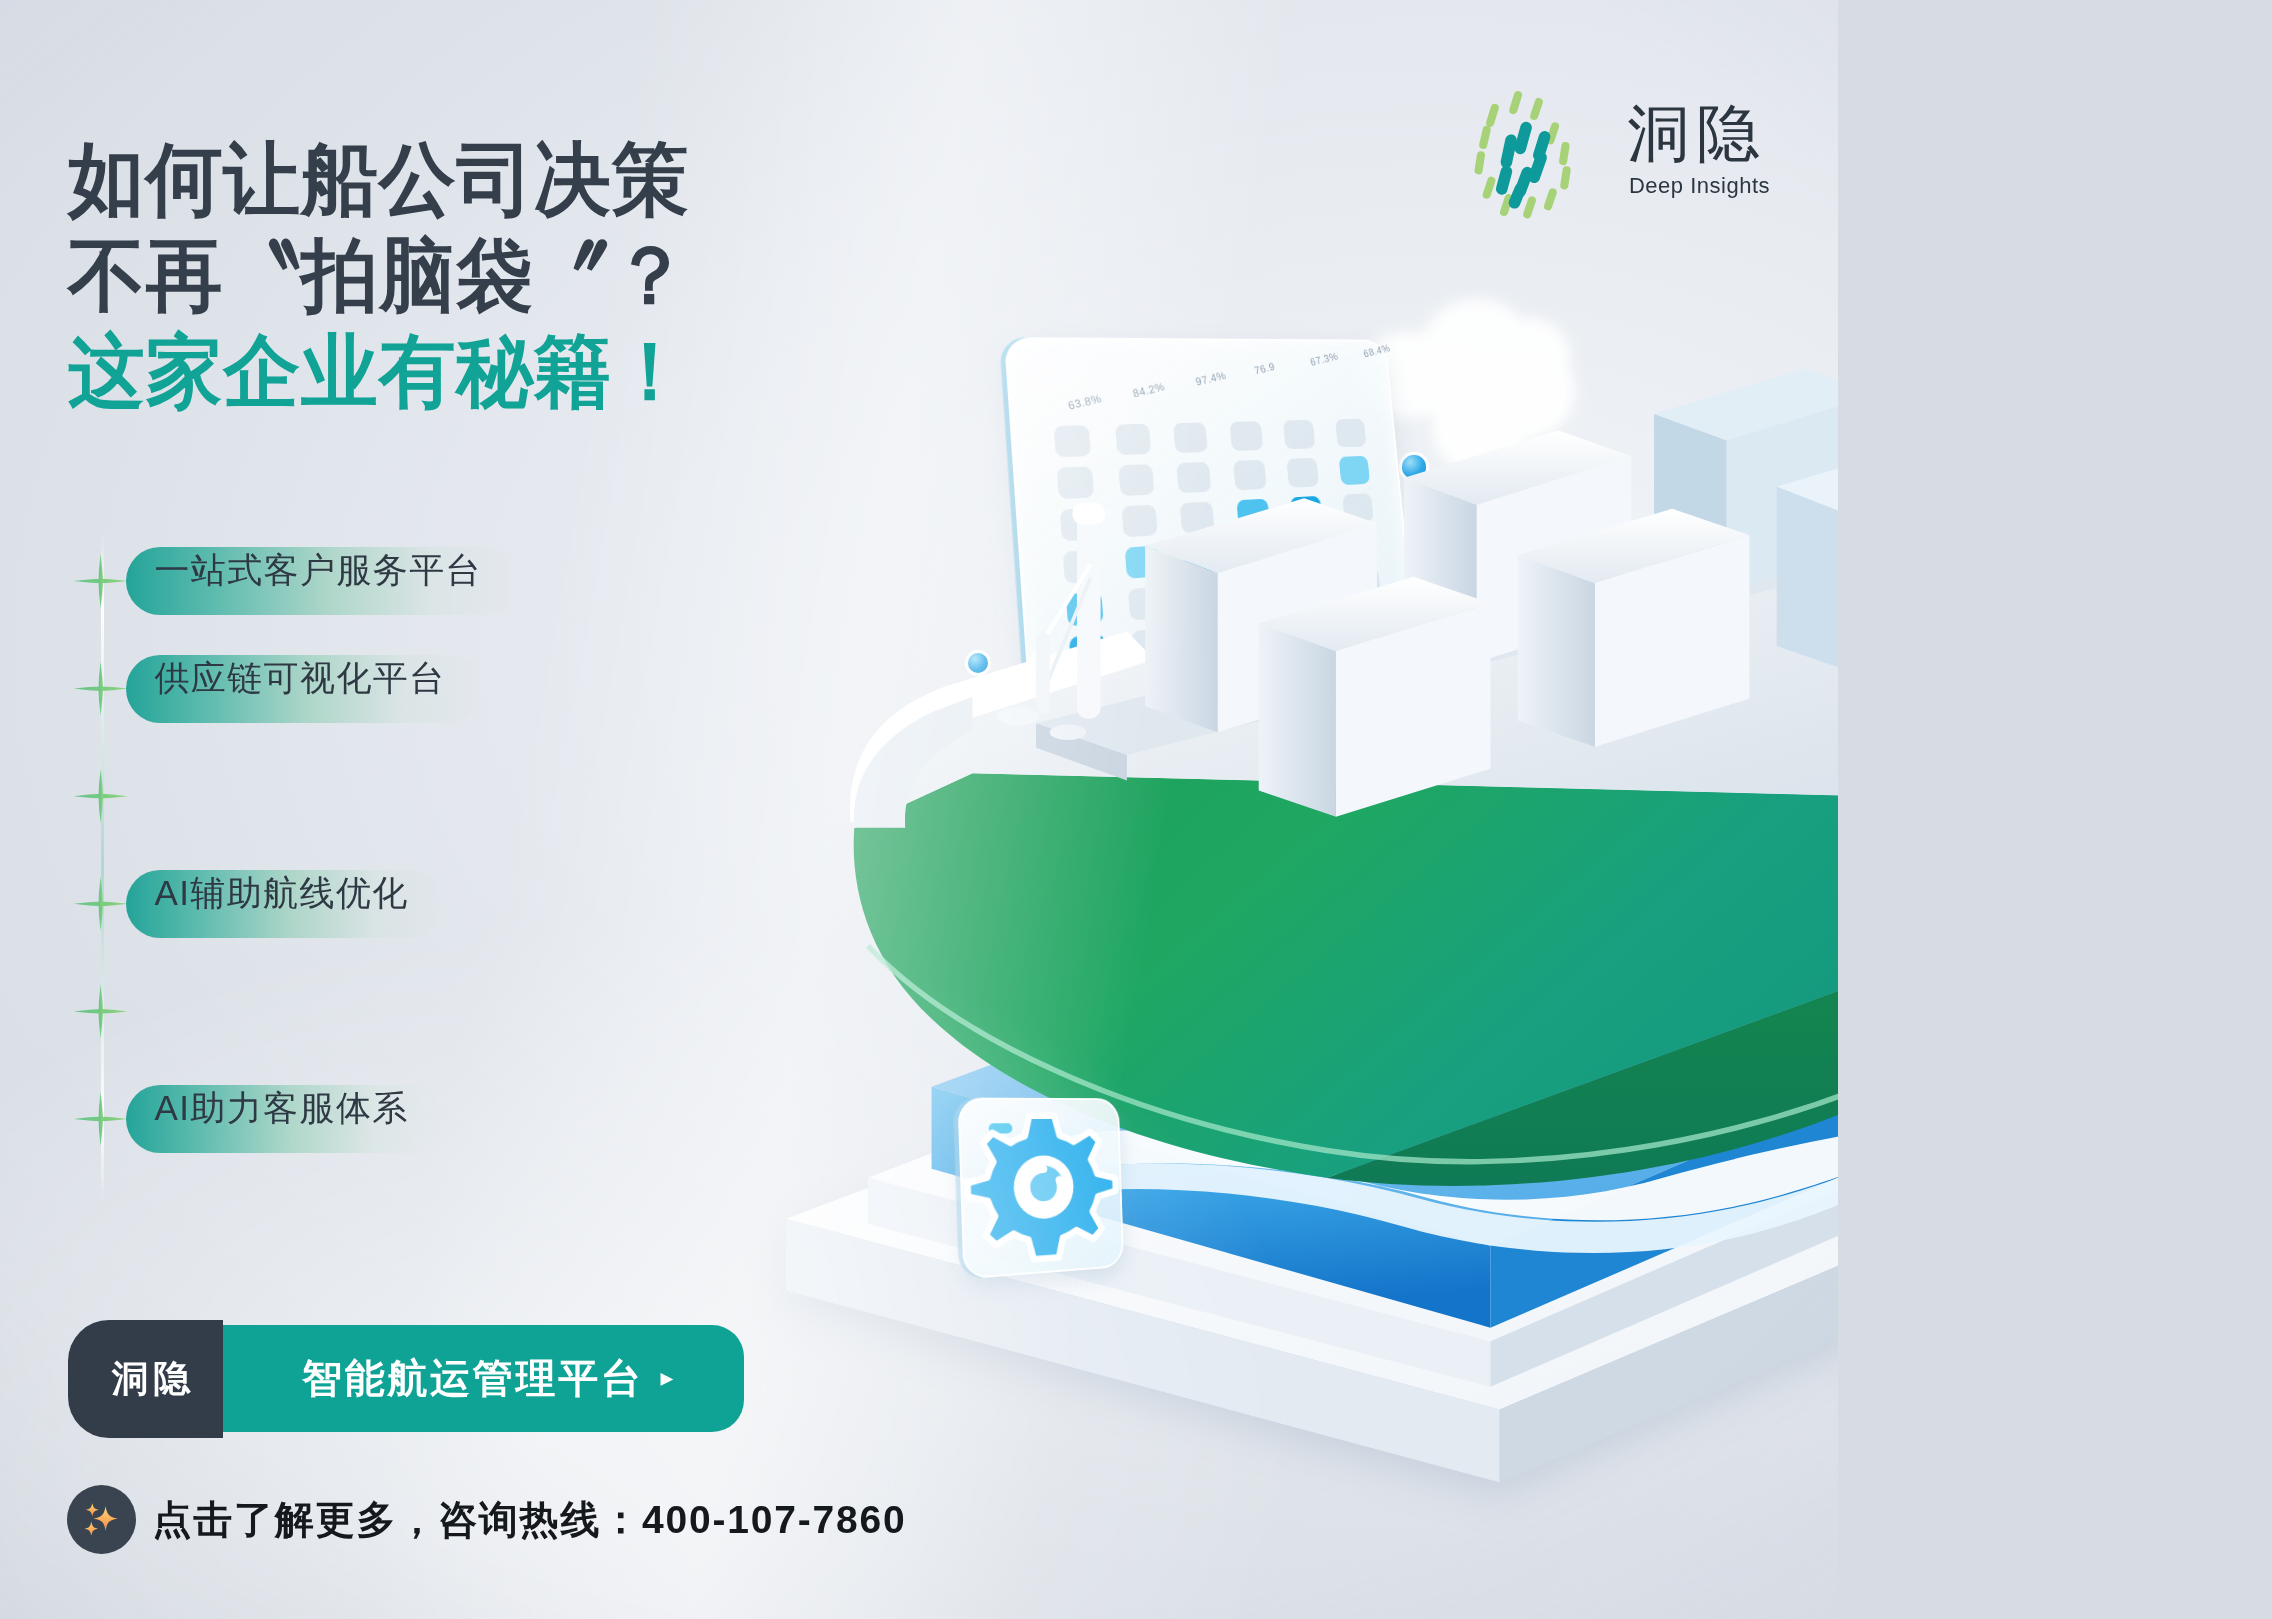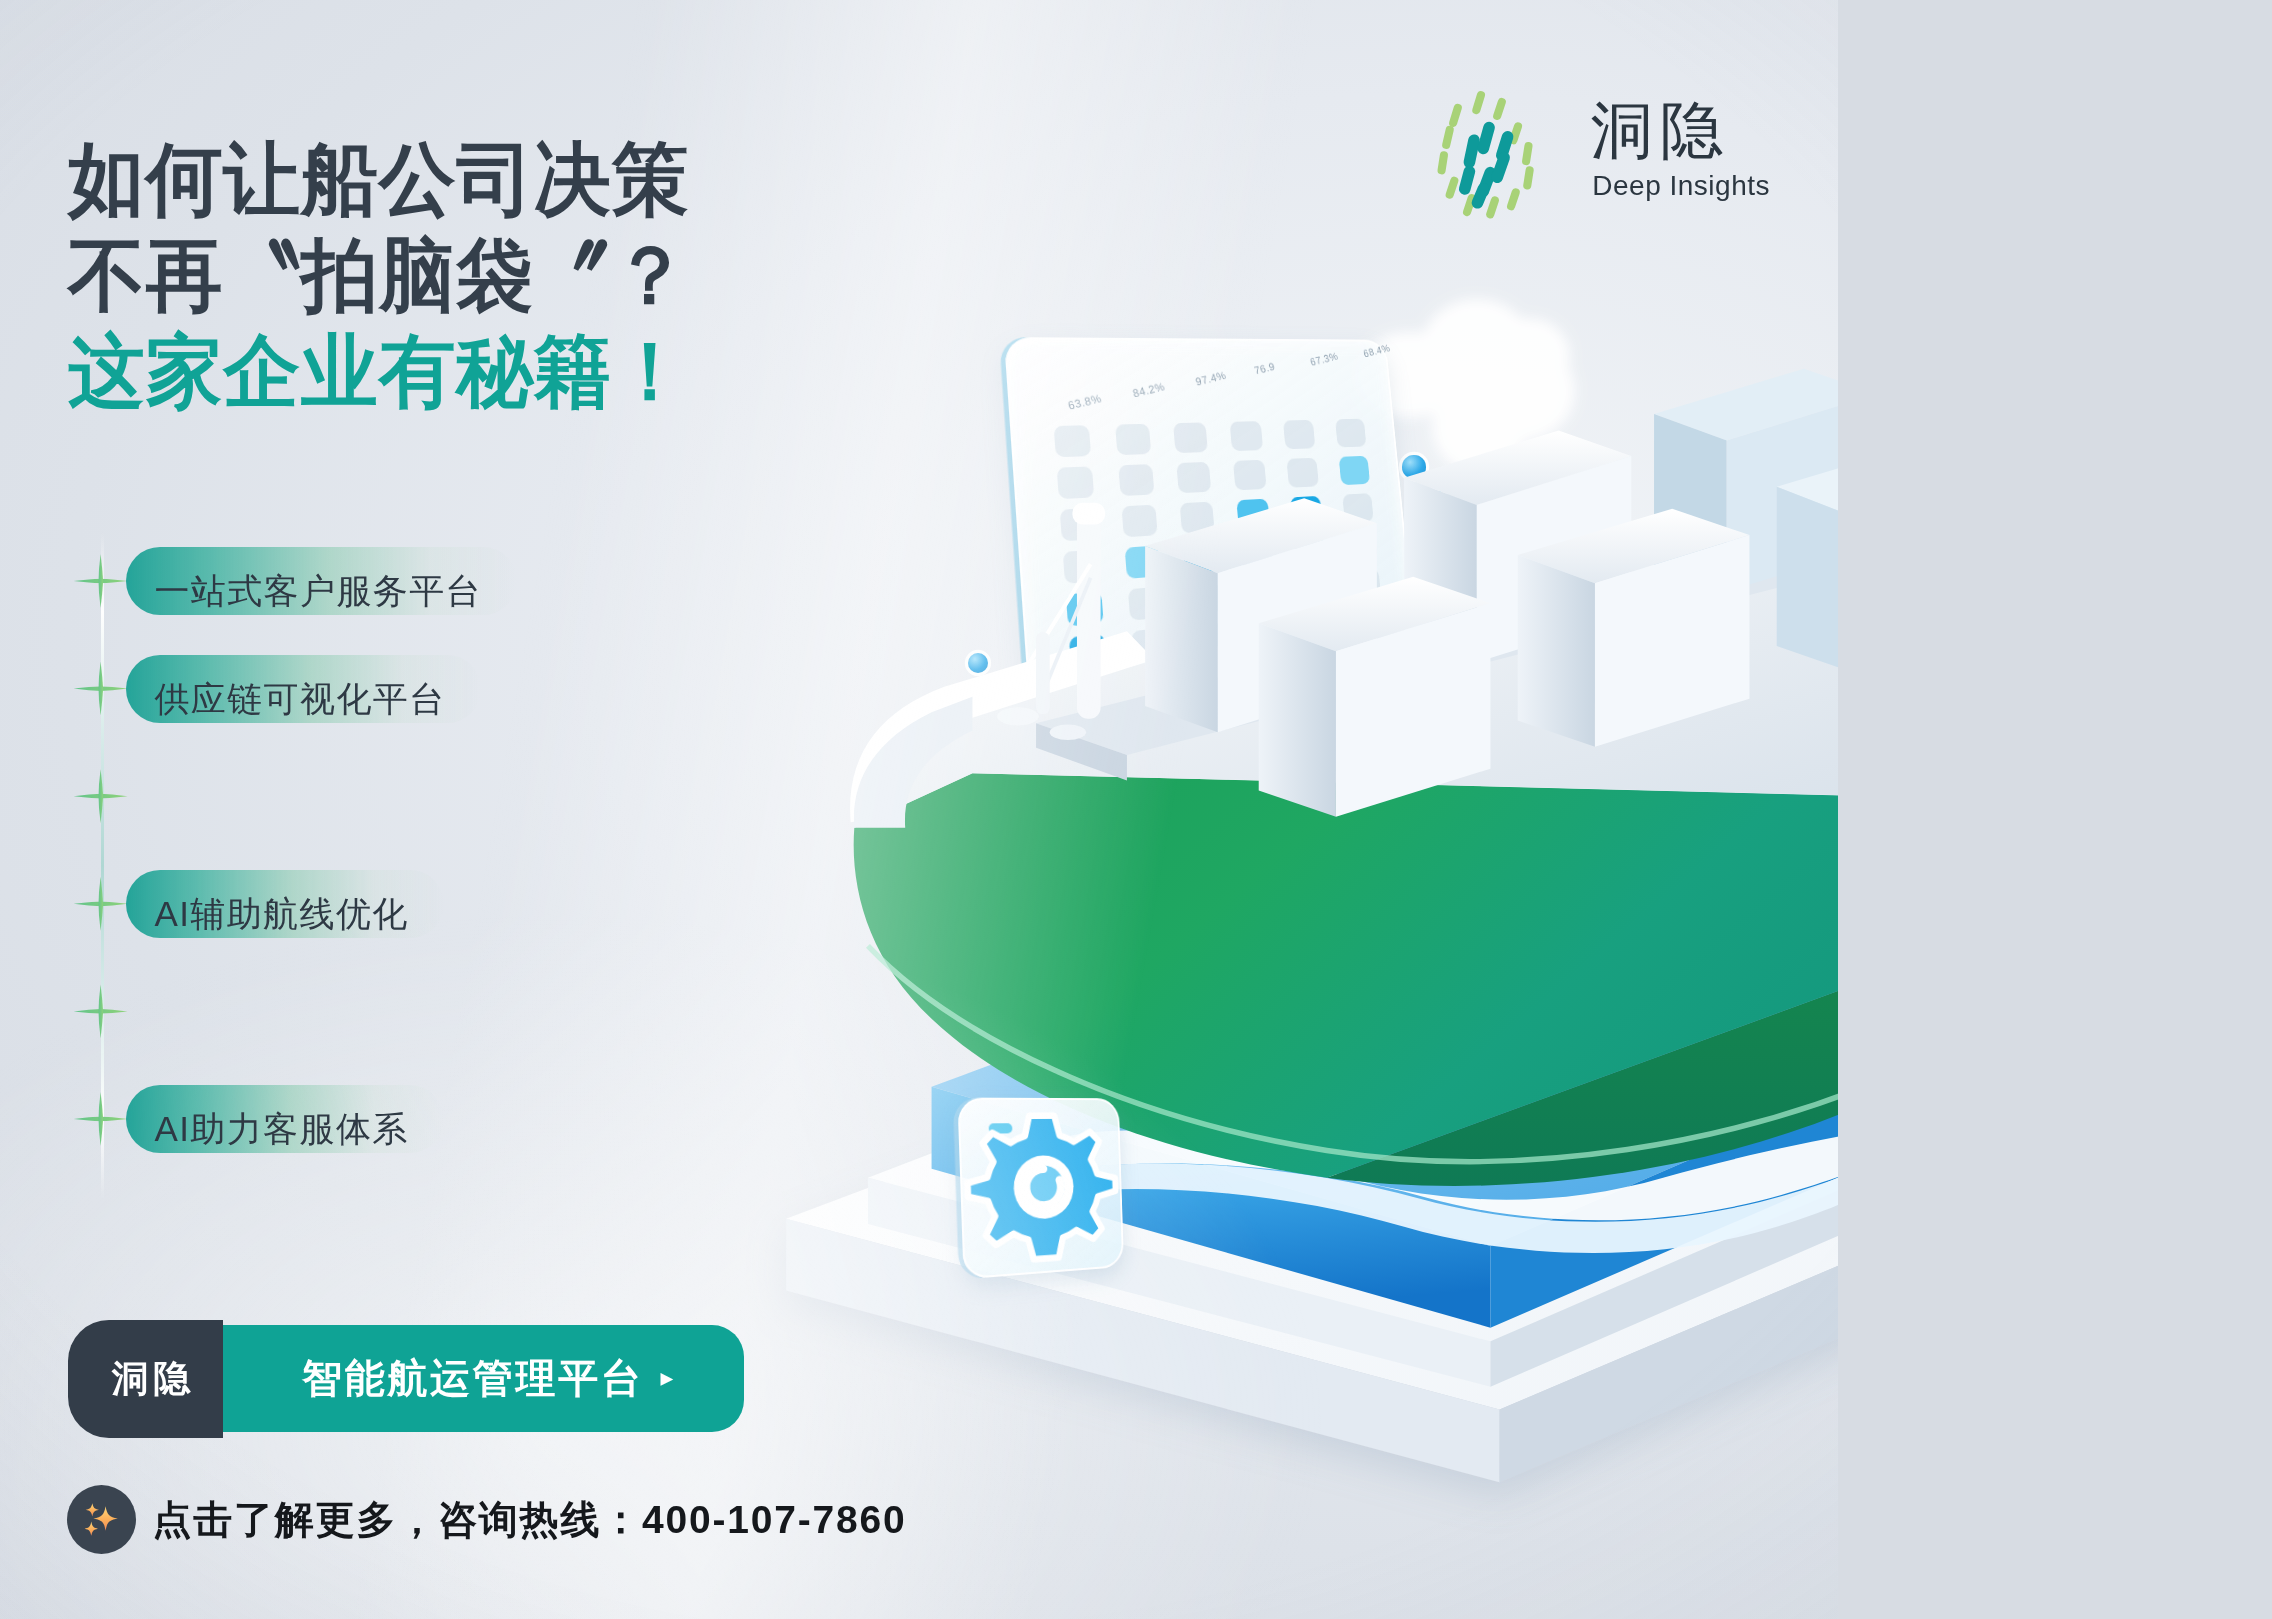--- a/index.html
+++ b/index.html
@@ -79,21 +79,21 @@
   .spark::before{
     width:54px; height:5px;
     clip-path:polygon(0 50%,28% 18%,50% 0,72% 18%,100% 50%,72% 82%,50% 100%,28% 82%);
   }
   .spark::after{
     width:5px; height:54px;
     clip-path:polygon(50% 0,82% 28%,100% 50%,82% 72%,50% 100%,18% 72%,0 50%,18% 28%);
   }
   .feat-pill{
     position:relative;
-    display:flex; align-items:flex-end;
+    display:flex; align-items:flex-start;
     height:68px;
     padding:0 35px 0 28px;
     border-radius:36px;
     margin-left:-8.2px;
     background:linear-gradient(90deg,
       rgba(20,158,146,.92) 0%,
       rgba(54,175,156,.78) 22%,
       rgba(120,198,164,.48) 52%,
       rgba(185,219,197,.18) 78%,
       rgba(215,220,227,0) 100%);
@@ -111,21 +111,21 @@
     position:absolute; right:68px; top:80px;
     display:flex; align-items:center; gap:21px;
   }
   .logo-mark{ position:relative; width:139px; height:139px; flex:0 0 139px; }
   .logo-text{ display:flex; flex-direction:column; align-items:flex-start; }
   .logo-cn{
     font-size:63px; font-weight:400; color:#2b3640;
     letter-spacing:6.4px; line-height:1.05;
   }
   .logo-en{
-    font-size:28px; font-weight:400; color:#2b3640;
+    font-size:22px; font-weight:400; color:#2b3640;
     letter-spacing:0.5px; margin-top:6.4px; margin-left:1.8px;
   }
 
   
   .cta{ position:absolute; left:68px; top:1320px; height:118px; }
   .cta-pill{
     position:absolute; left:89px; top:4.5px;
     height:107px; width:587px;
     background:#0fa395;
     border-radius:18px 32px 32px 18px;

